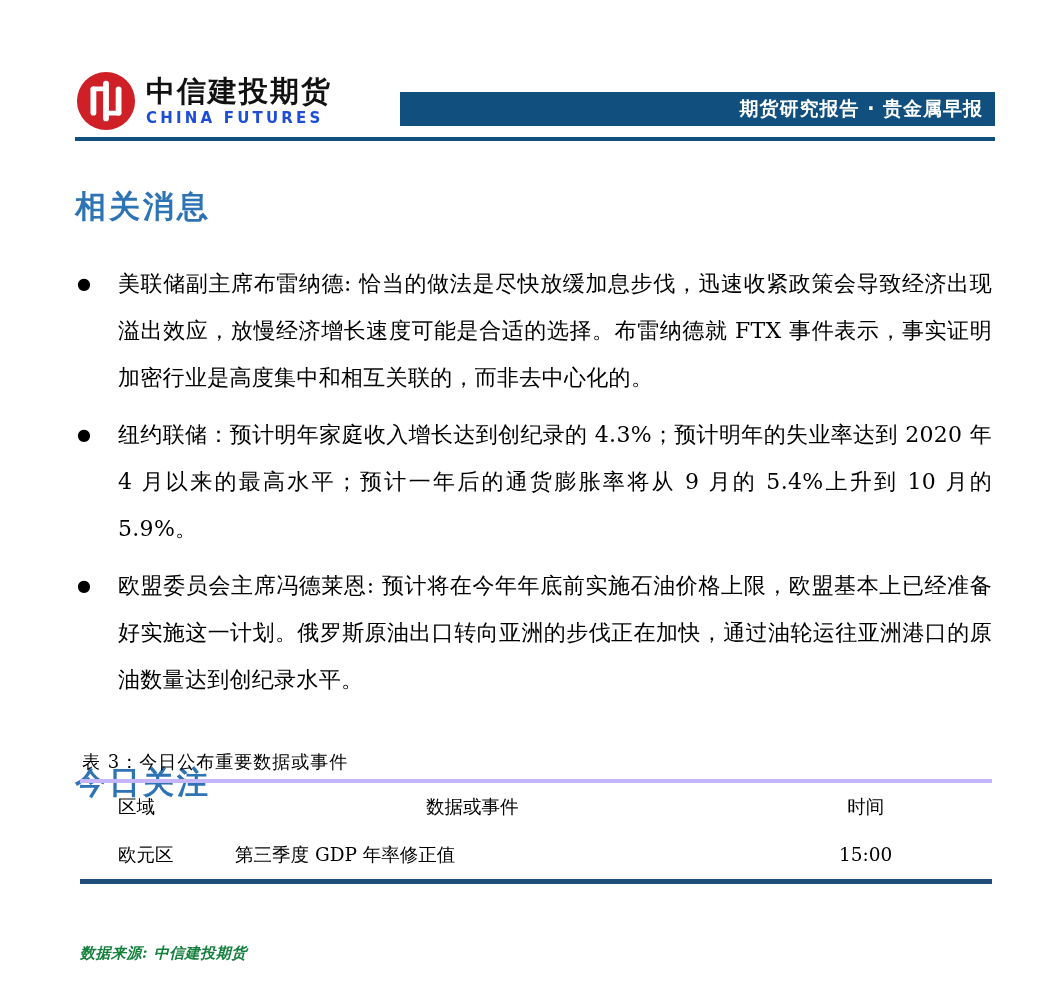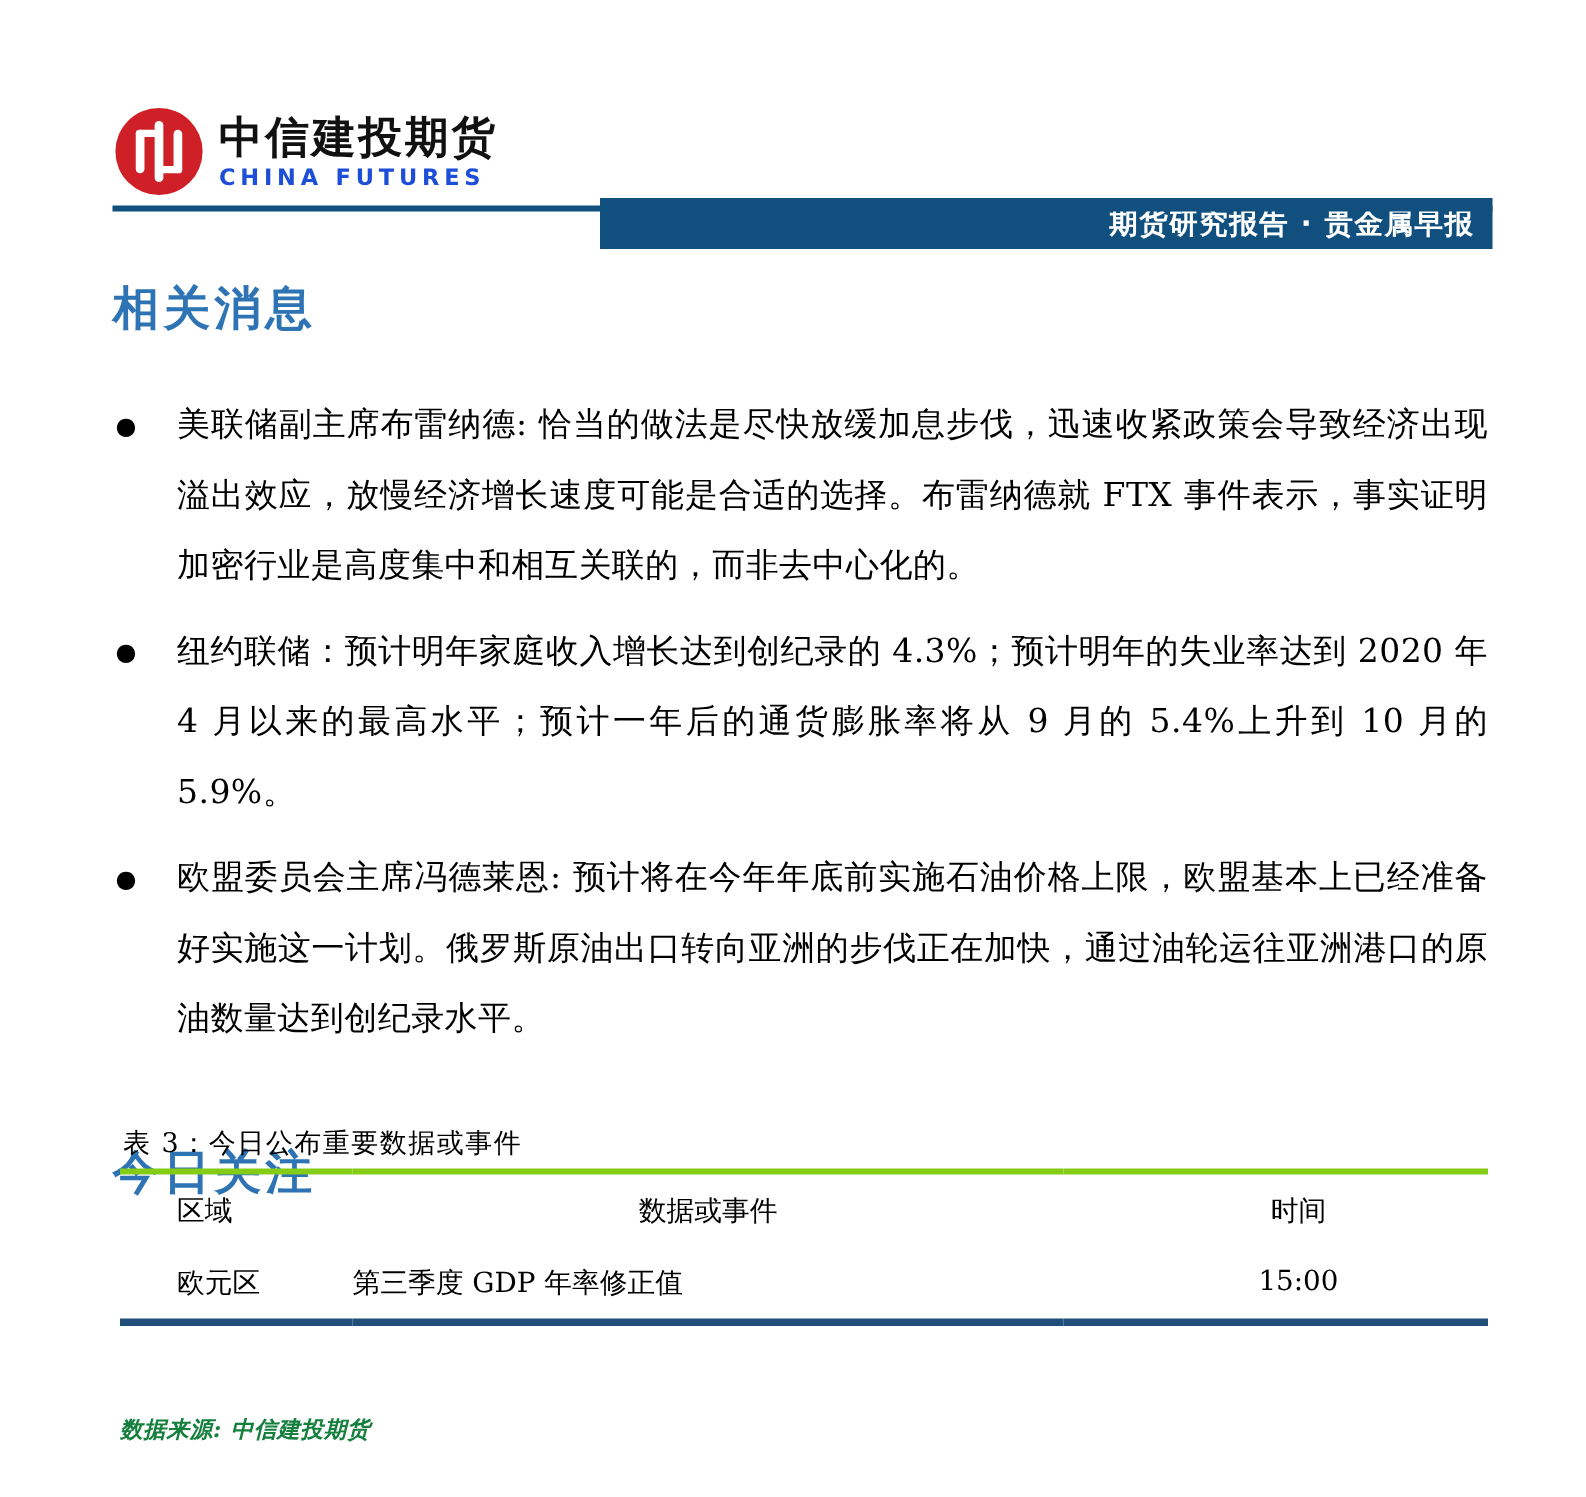--- a/index.html
+++ b/index.html
@@ -50,21 +50,20 @@
     color: #ffffff;
     display: flex;
     align-items: center;
     justify-content: flex-end;
     padding-right: 12px;
     box-sizing: border-box;
     font-family: "DejaVu Sans", "Liberation Sans", sans-serif;
     font-size: 19px;
     font-weight: bold;
     letter-spacing: 1px;
-    margin-top: 40px;
   }
   .header-rule {
     position: absolute;
     left: 75px;
     right: 62px;
     top: 137px;
     height: 4px;
     background: #11507E;
   }
 
@@ -118,21 +117,21 @@
     font-weight: normal;
     letter-spacing: 1px;
     color: #000000;
   }
   .events-table {
     position: absolute;
     left: 80px;
     top: 779px;
     width: 912px;
     border-collapse: collapse;
-    border-top: 4px solid #84cc16;
+    border-top: 4px solid #c4b5fd;
     border-bottom: 5px solid #1F4E79;
     font-size: 18.5px;
   }
   .events-table th, .events-table td {
     font-weight: normal;
     padding: 0;
   }
   .events-table thead th { height: 46px; }
   .events-table tbody td { height: 50px; }
   .col-region   { text-align: left; padding-left: 38px !important; }

